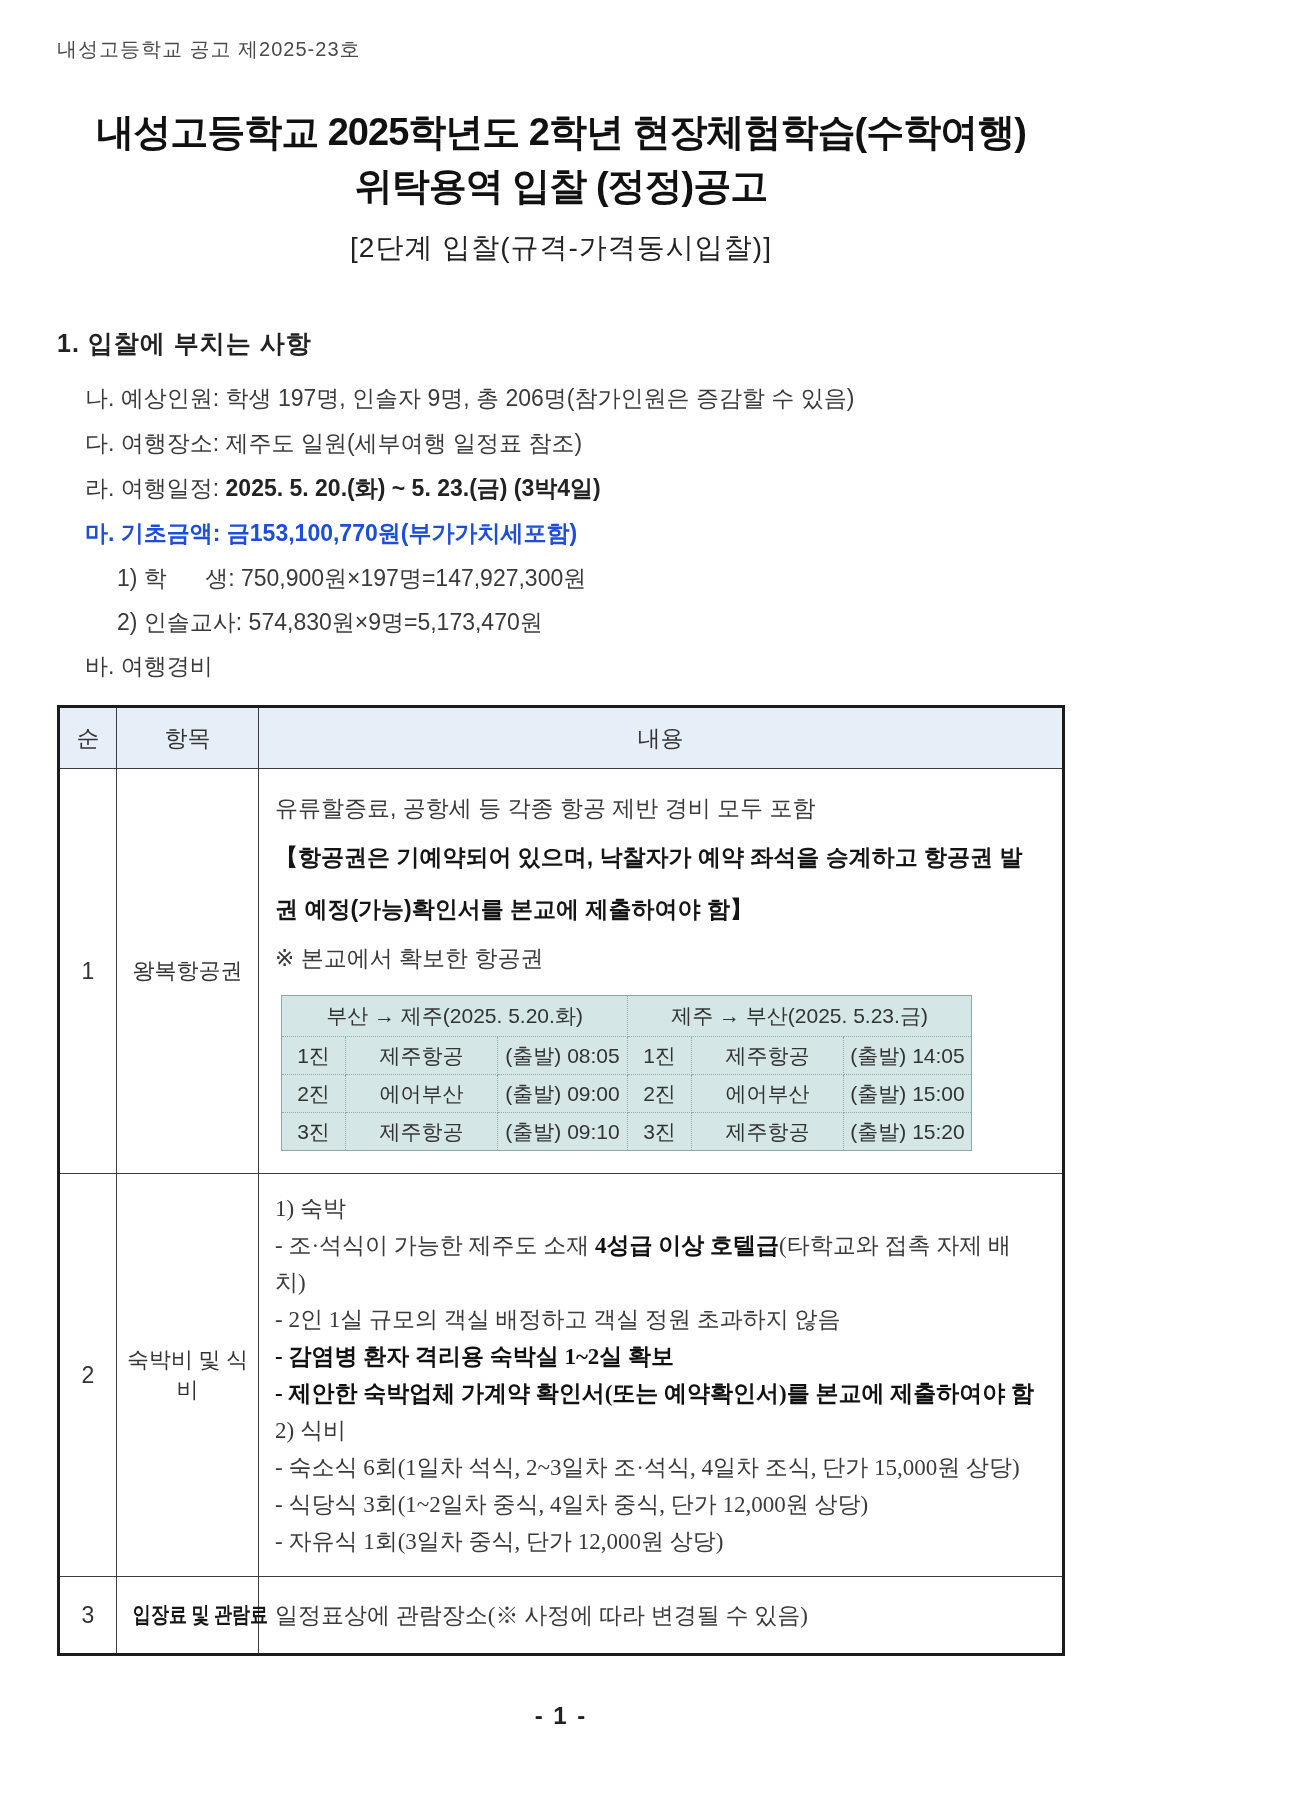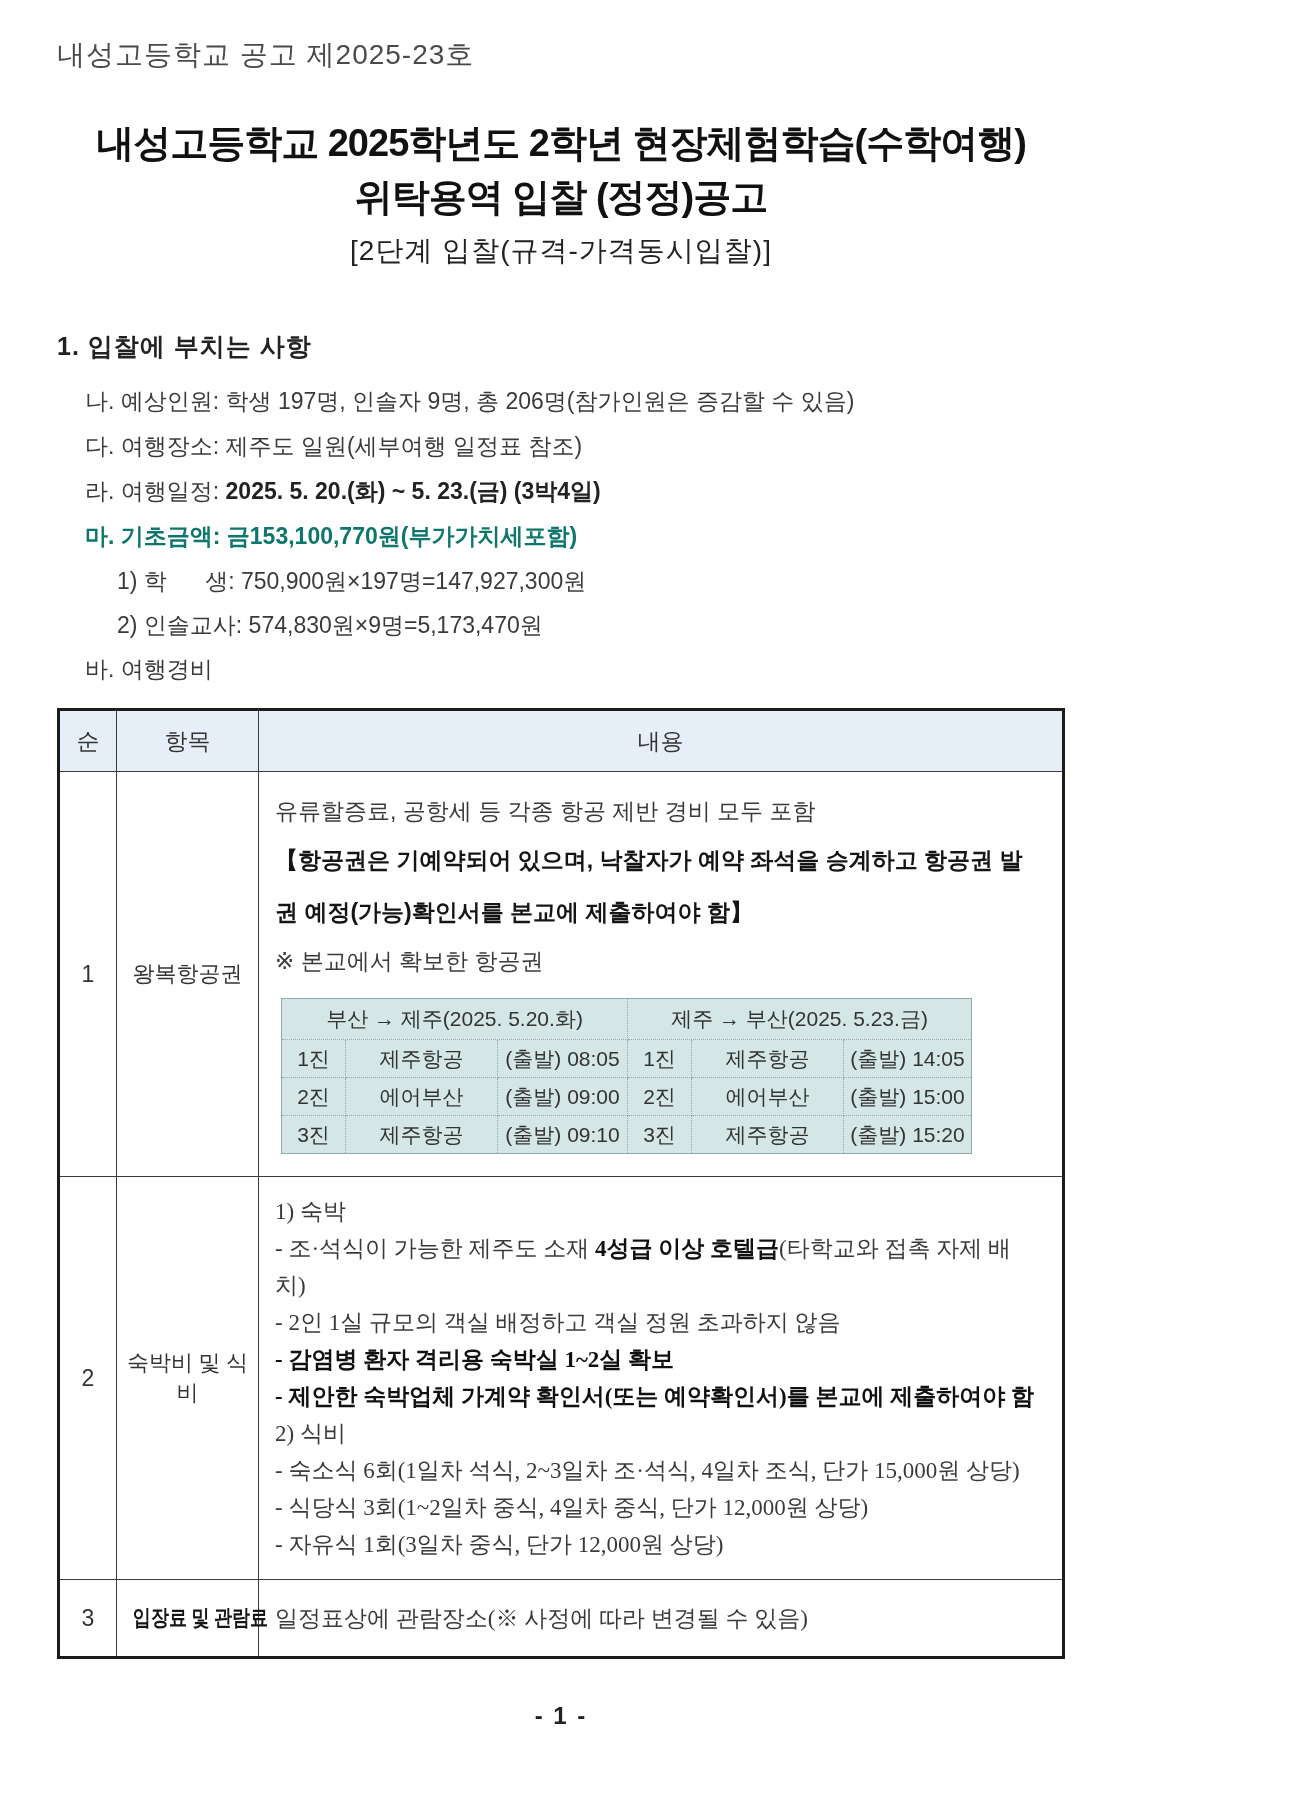--- a/index.html
+++ b/index.html
@@ -1,29 +1,29 @@
 <!DOCTYPE html>
 <html><head>
 <meta charset="utf-8">
 <style>
   html,body{margin:0;padding:0;background:#ffffff;}
   .page{
     width:1290px;height:1806px;background:#fff;overflow:hidden;
     font-family:"Liberation Sans","DejaVu Sans",sans-serif;color:#3a3a3a;
     position:relative;box-sizing:border-box;padding:36px 225px 0 57px;
   }
-  .notice-no{font-size:28px;color:#4a4a4a;letter-spacing:1px;}
+  .notice-no{font-size:20px;color:#4a4a4a;letter-spacing:1px;}
   .title-block{margin-top:42px;text-align:center;color:#111;}
   .title-line{font-size:38px;font-weight:bold;line-height:54px;letter-spacing:-1px;}
-  .subtitle{font-size:28px;margin-top:8px;color:#222;letter-spacing:1px;}
+  .subtitle{font-size:28px;margin-top:16px;color:#222;letter-spacing:1px;}
   .sec-heading{margin-top:60px;font-size:25px;font-weight:bold;color:#222;letter-spacing:1px;}
   .items{margin-top:16px;}
   .item{font-size:23px;line-height:45px;padding-left:28px;white-space:pre-wrap;color:#3a3a3a;}
   .item .val-bold{font-weight:bold;color:#222;}
-  .item.bold{font-weight:bold;color:#0f766e;}
+  .item.bold{font-weight:bold;color:#1d4ed8;}
   .subitem{font-size:23px;line-height:44px;padding-left:60px;white-space:pre-wrap;}
   
   table.cost{border-collapse:collapse;width:1008px;margin-top:16px;table-layout:fixed;}
   table.cost{border:3px solid #1c1c1c;}
   table.cost th,table.cost td{border:1.5px solid #3c3c3c;vertical-align:middle;}
   table.cost th{background:#e6eff7;font-size:23px;font-weight:normal;color:#333;height:58px;text-align:center;}
   .col-no{width:58px;}
   .col-item{width:142px;}
   td.no-cell{text-align:center;font-size:23px;color:#333;}
   td.item-cell{text-align:center;font-size:22px;color:#333;}

